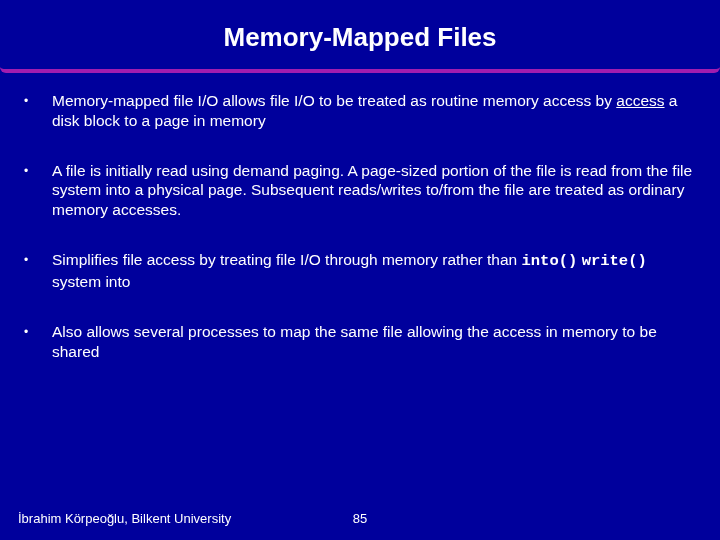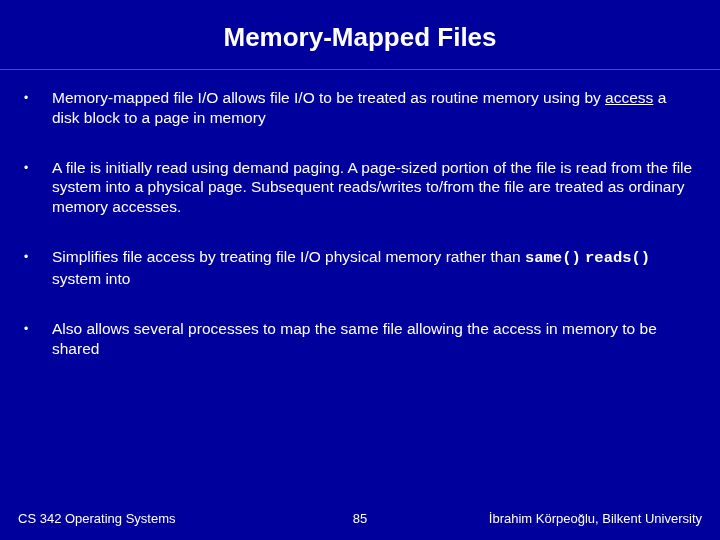--- a/index.html
+++ b/index.html
@@ -4,22 +4,23 @@
 <style>
   * { margin: 0; padding: 0; box-sizing: border-box; }
   html, body { width: 720px; height: 540px; overflow: hidden; }
   body {
     background: #00009c;
     font-family: Arial, Helvetica, sans-serif;
     color: #ffffff;
     position: relative;
   }
   .title-region {
-    border-bottom: 1px solid #a21caf;
+    border-bottom: 4px solid #a21caf;
     padding: 22px 0 16px 0;
+    border-radius: 6px;
   }
   .title {
     font-size: 26px;
     font-weight: bold;
     text-align: center;
   }
   .content {
     padding: 18px 24px 0 24px;
   }
   ul { list-style: none; }
@@ -54,41 +55,40 @@
 <div class="title-region">
   <h1 class="title">Memory-Mapped Files</h1>
 </div>
 
 <div class="content">
   <ul>
 
     <li class="bullet">
       <span class="dot">•</span>
       <span class="txt">
-        <span>Memory-mapped file I/O allows file I/O to be treated as routine memory using by </span><span class="uline">access</span><span> a disk block to a page in memory</span>
+        <span>Memory-mapped file I/O allows file I/O to be treated as routine memory access by </span><span class="uline">access</span><span> a disk block to a page in memory</span>
       </span>
     </li>
 
     <li class="bullet">
       <span class="dot">•</span>
       <span class="txt">A file is initially read using demand paging. A page-sized portion of the file is read from the file system into a physical page. Subsequent reads/writes to/from the file are treated as ordinary memory accesses.</span>
     </li>
 
     <li class="bullet">
       <span class="dot">•</span>
       <span class="txt">
-        <span>Simplifies file access by treating file I/O physical memory rather than </span><span class="mono">same()</span><span> </span><span class="mono">reads()</span><span> system into</span>
+        <span>Simplifies file access by treating file I/O through memory rather than </span><span class="mono">into()</span><span> </span><span class="mono">write()</span><span> system into</span>
       </span>
     </li>
 
     <li class="bullet">
       <span class="dot">•</span>
       <span class="txt">Also allows several processes to map the same file allowing the access in memory to be shared</span>
     </li>
 
   </ul>
 </div>
 
 <div class="footer">
-  <span>CS 342 Operating Systems</span>
   <span class="center">85</span>
   <span>İbrahim Körpeoğlu, Bilkent University</span>
 </div>
 
 </body></html>

